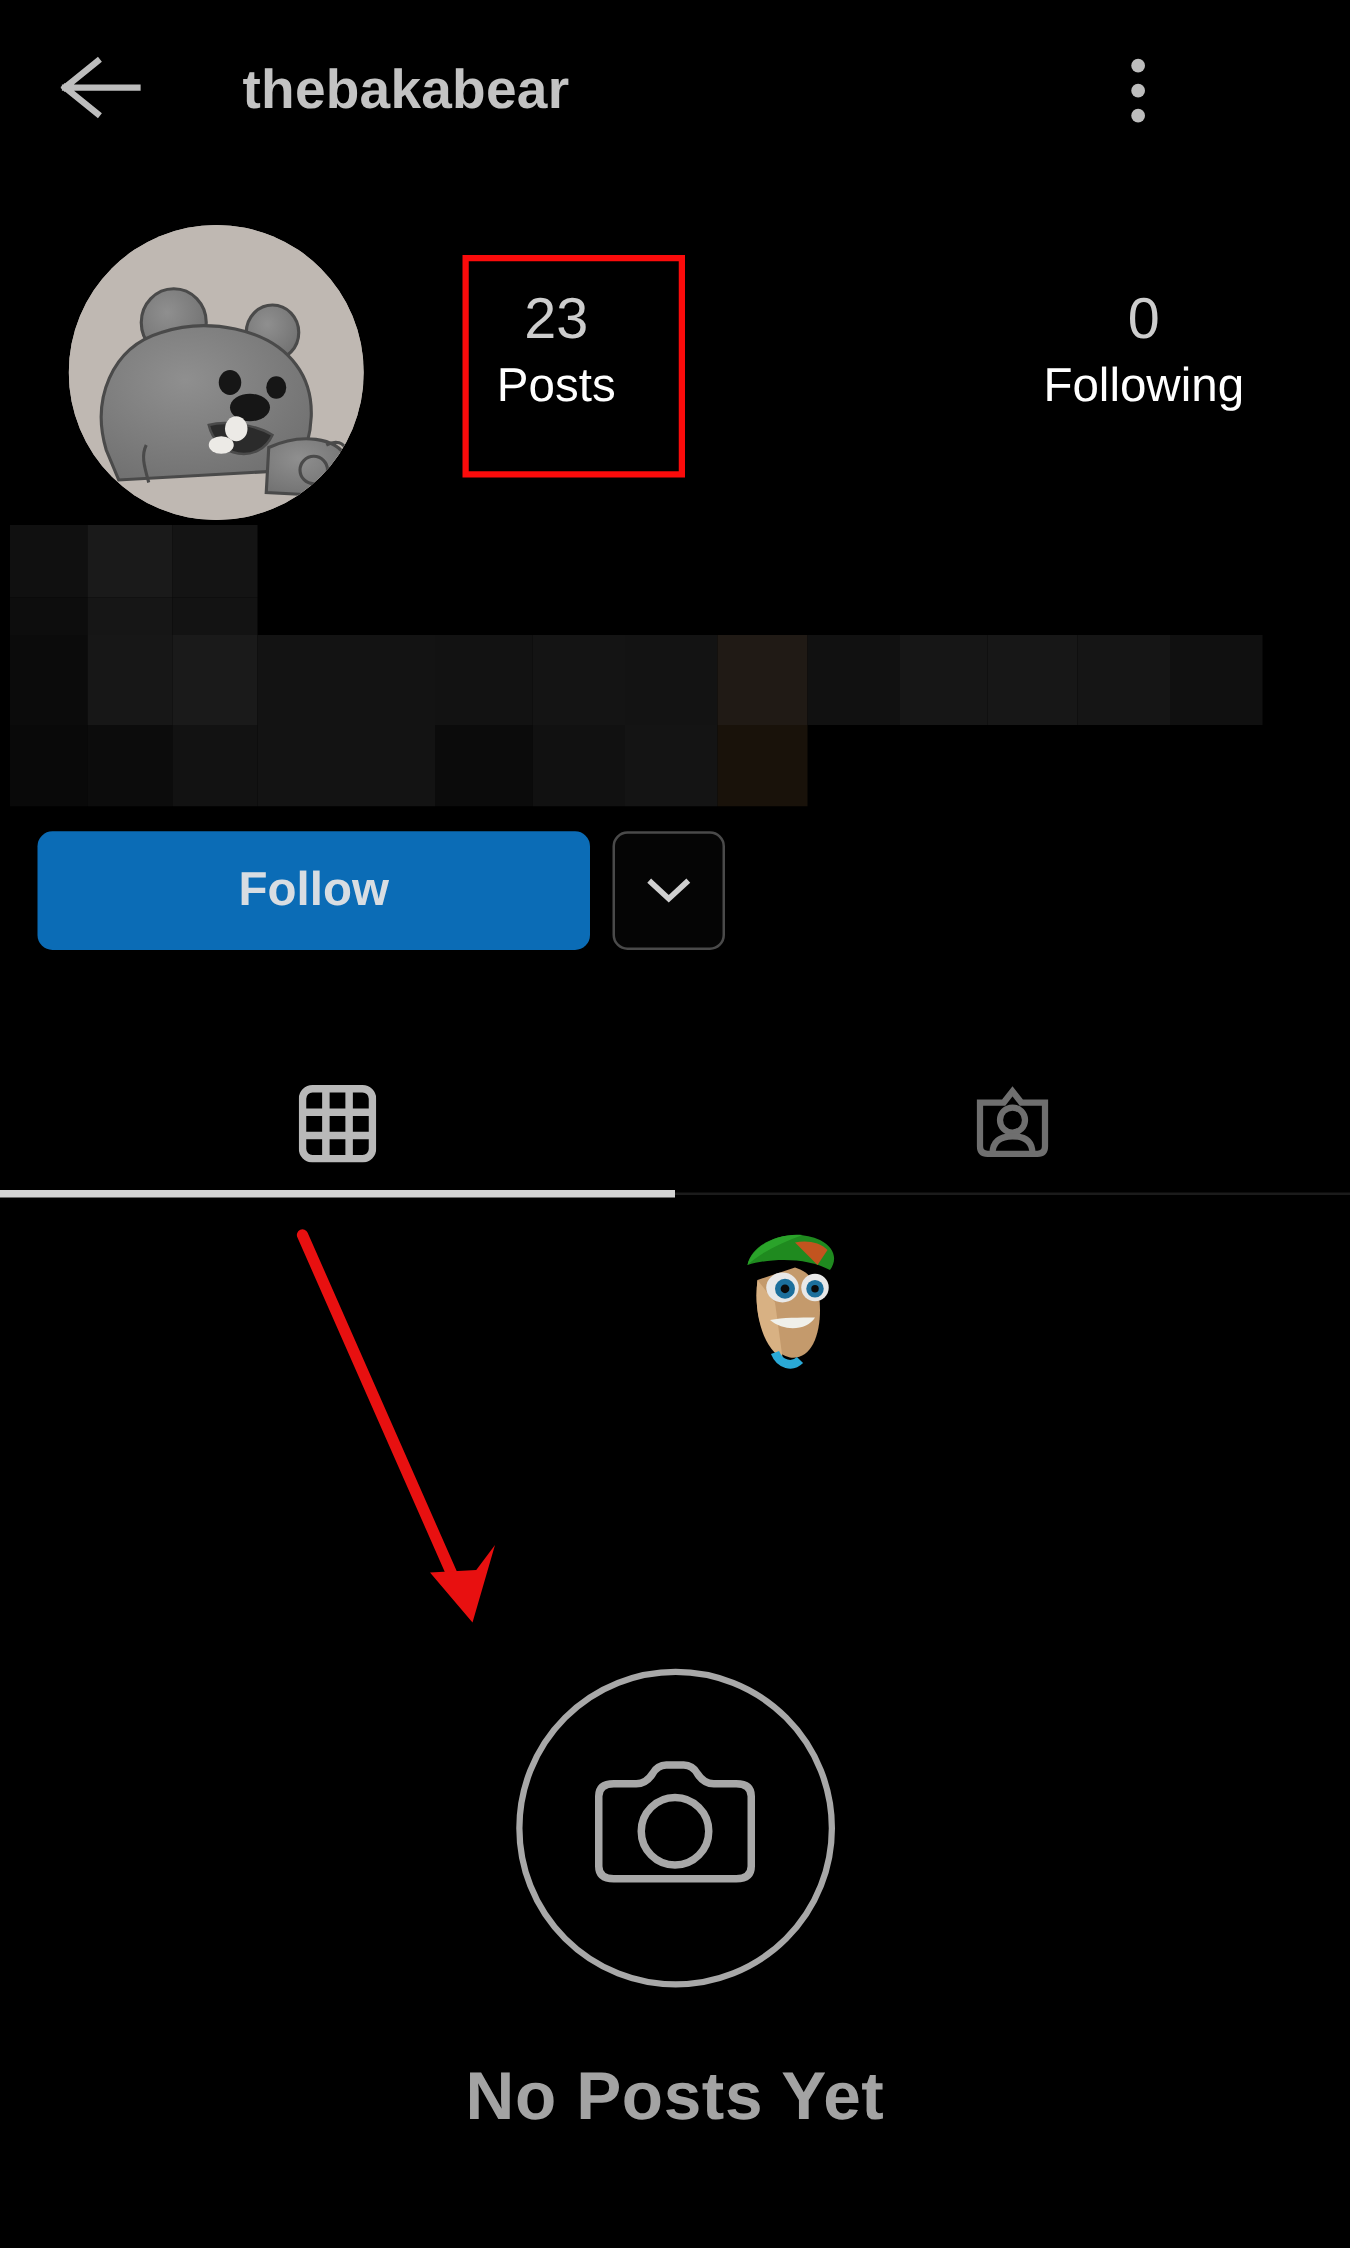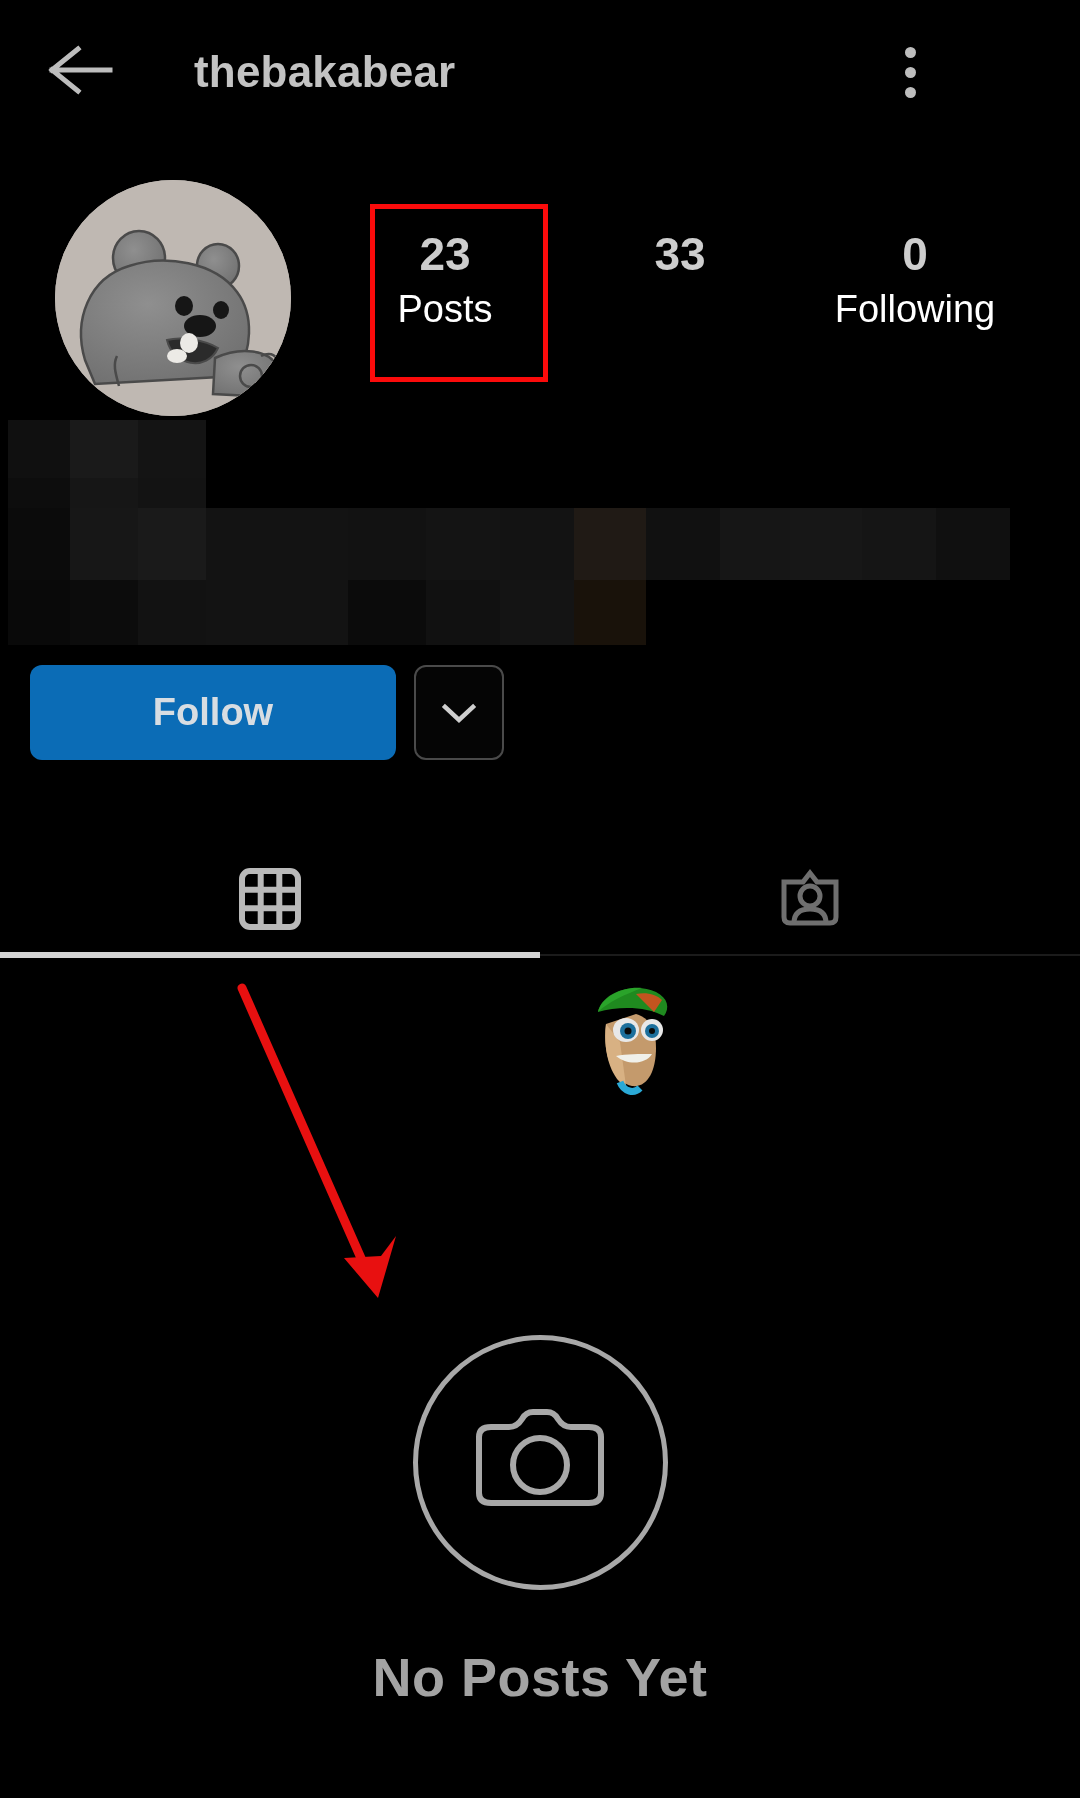--- a/index.html
+++ b/index.html
@@ -92,21 +92,21 @@
     justify-content: space-between;
   }
   .stat {
     width: 230px;
     text-align: center;
     padding-top: 28px;
     box-sizing: border-box;
   }
   .stat-value {
     font-size: 46px;
-    font-weight: bold;
+    font-weight: normal;
     color: #cdcdcd;
     line-height: 1.08;
   }
   .stat-label {
     font-size: 38px;
     color: #ffffff;
     line-height: 1.35;
     margin-top: 4px;
   }
 
@@ -147,21 +147,21 @@
     height: 95px;
     border-radius: 12px;
     display: flex;
     align-items: center;
     justify-content: center;
     font-size: 38px;
     font-weight: bold;
     box-sizing: border-box;
   }
   .btn-follow {
-    width: 366px;
+    width: 442px;
     background: #0b6cb6;
     color: #d8dde2;
   }
   .btn-message {
     width: 443px;
     background: #050505;
     color: #cfcfcf;
     border: 2px solid #4a4a4a;
   }
   .btn-chevron {
@@ -300,21 +300,20 @@
       <path d="M64 206 C60 192 58 184 62 176" fill="none" stroke="#4a4a4a" stroke-width="2.5"></path>
     </svg>
   </div>
 
   <div class="stats">
     <div class="stat">
       <div class="stat-value">23</div>
       <div class="stat-label">Posts</div>
     </div>
     <div class="stat">
-      <div class="stat-value">33</div>
     </div>
     <div class="stat">
       <div class="stat-value">0</div>
       <div class="stat-label">Following</div>
     </div>
   </div>
 </div>
 
 <div class="posts-highlight"></div>
 

